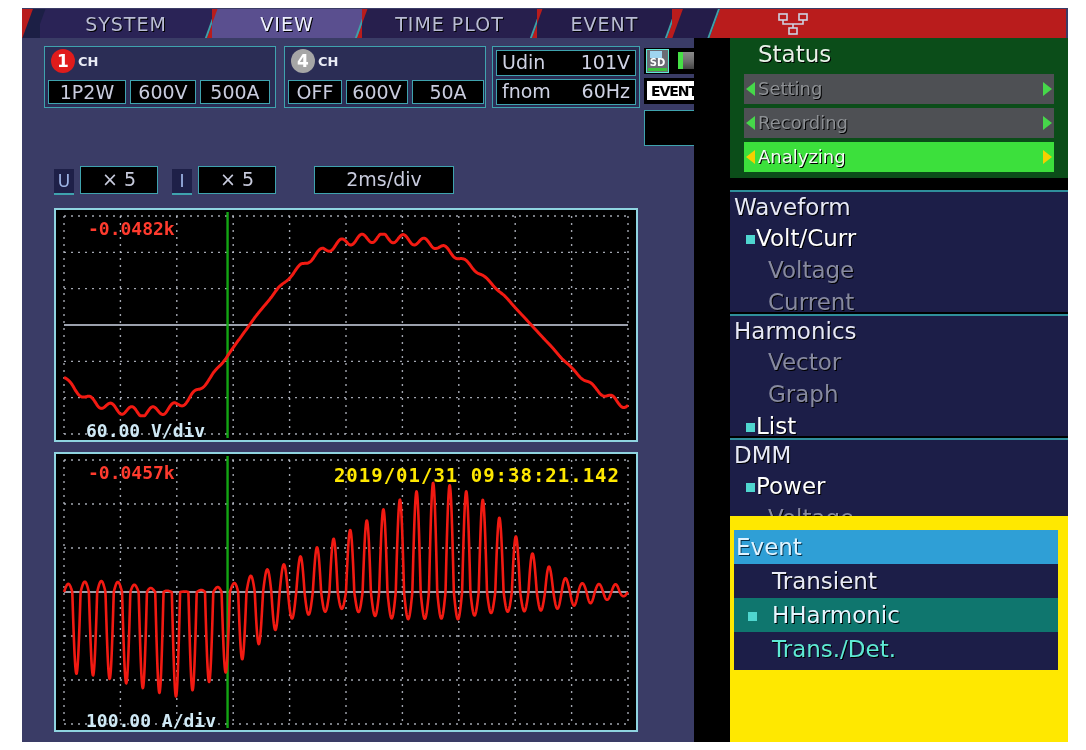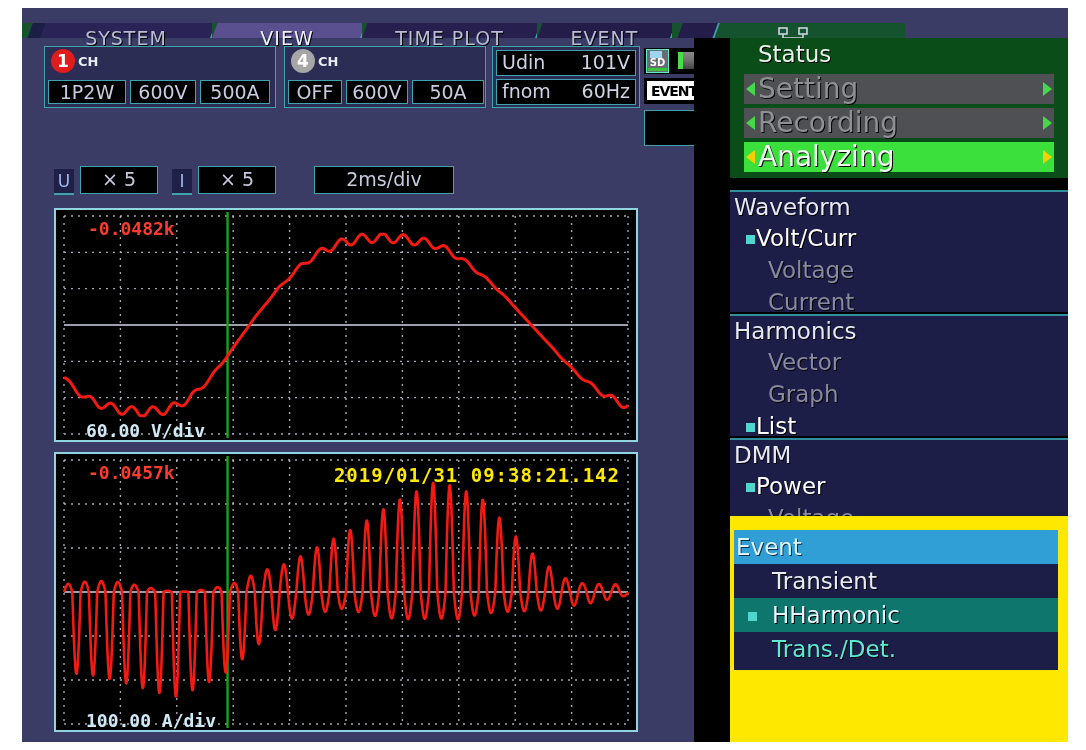--- a/index.html
+++ b/index.html
@@ -21,23 +21,23 @@
     top: 8px;
     width: 1046px;
     height: 734px;
     background: #3a3c66;
     overflow: hidden;
   }
 
   
   .tabbar {
     position: absolute;
-    left: 0; top: 15px;
-    width: 883px; height: 30px;
-    background: #14532d;
+    left: 0; top: 1px;
+    width: 1044px; height: 30px;
+    background: #b91c1c;
   }
   .tabbar-left-edge {
     position: absolute; left: 0; top: 0;
     width: 22px; height: 30px;
     background: #1c1f45;
     border-right: 2px solid #3ea0a8;
     transform: skewX(-20deg);
     transform-origin: bottom left;
   }
   .tab {
@@ -370,21 +370,21 @@
     left: 28px; top: 3px;
     color: #e8f3e8;
     font-size: 23px;
     text-shadow: 1px 1px 0 #000;
   }
   .status-item {
     position: absolute;
     left: 14px;
     width: 310px;
     height: 30px;
-    font-size: 28px;
+    font-size: 18px;
     line-height: 30px;
     padding-left: 14px;
     box-sizing: border-box;
     text-shadow: 1px 1px 0 #000;
   }
   .status-item.dim { background: #4e5054; color: #8d9094; }
   .status-item.active { background: #3ce03c; color: #f2fff2; }
   .status-item.s1 { top: 36px; }
   .status-item.s2 { top: 70px; }
   .status-item.s3 { top: 104px; }

